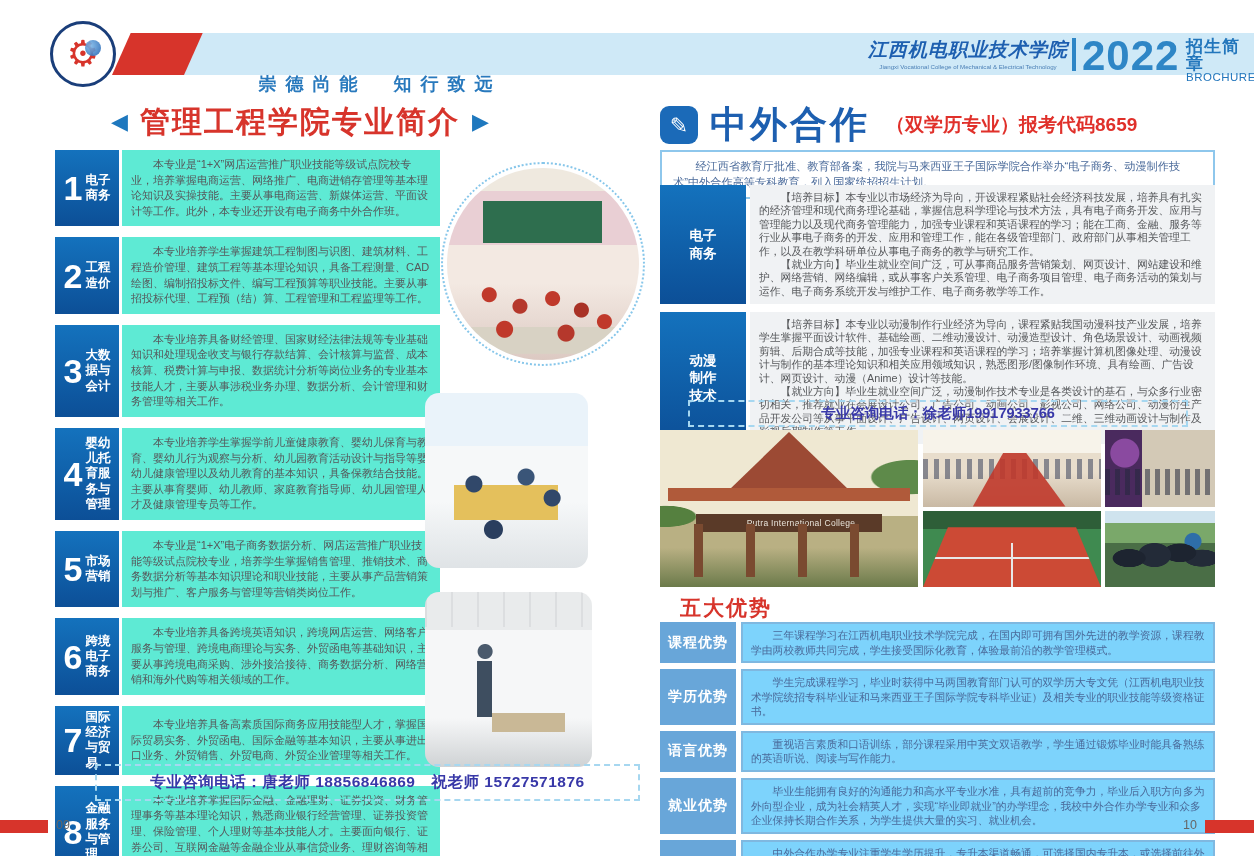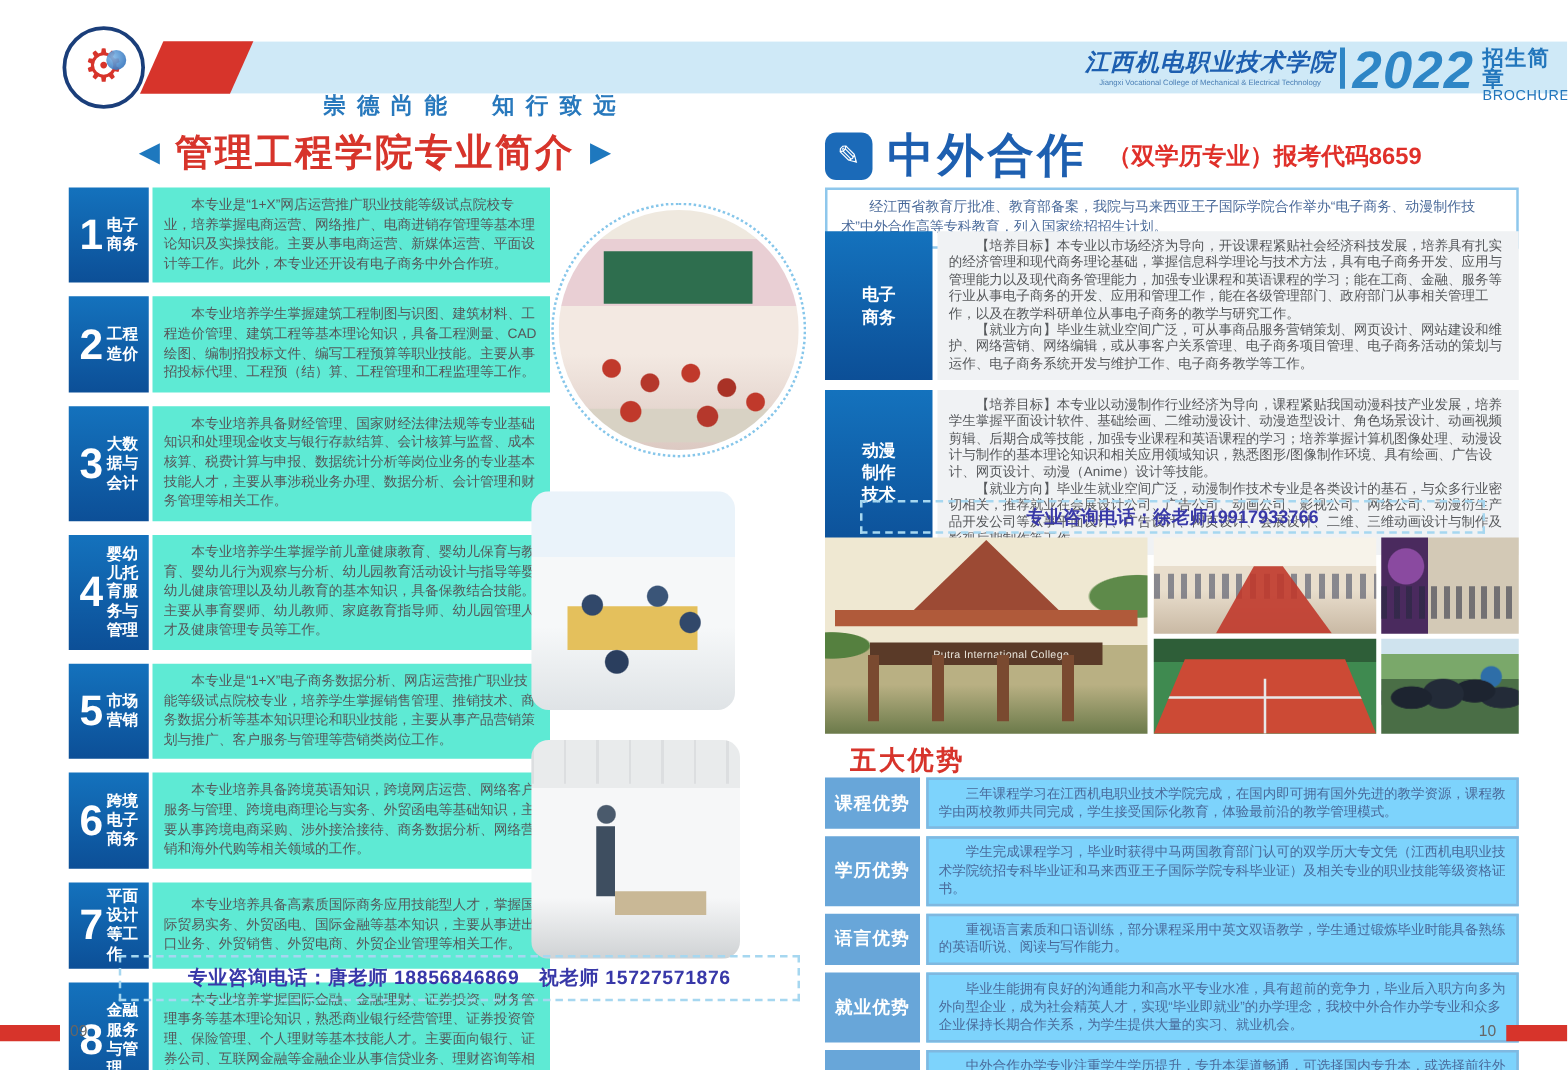--- a/index.html
+++ b/index.html
@@ -17,21 +17,21 @@
           background:radial-gradient(circle at 35% 35%, #7fb8e8, #1d5fb0); opacity:.9; }
   .redslash { position:absolute; left:112px; top:33px; width:72px; height:42px; background:#d7342b;
           transform:skewX(-24deg); transform-origin:bottom left; }
   .slogan { position:absolute; left:230px; top:44px; width:300px; text-align:center;
           color:#2879bd; font-size:18px; font-weight:bold; letter-spacing:9px;margin-top:28px; }
   .college { position:absolute; left:868px; top:37px; width:200px; text-align:center; }
   .college .cn { font-family:"Liberation Serif","DejaVu Serif",serif; font-weight:bold; font-style:italic;
           color:#1d5fb0; font-size:19px; letter-spacing:1px; white-space:nowrap; }
   .college .en { color:#4a7fb5; font-size:6.5px; transform:scale(.95); white-space:nowrap; }
   .hdr-div { position:absolute; left:1072px; top:38px; width:4px; height:33px; background:#2e86c6; }
-  .year { position:absolute; left:1082px; top:32px; color:#2e86c6; font-size:42px; font-weight:bold; letter-spacing:1px;font-style:italic; }
+  .year { position:absolute; left:1082px; top:32px; color:#2e86c6; font-size:42px; font-weight:bold; letter-spacing:1px; }
   .broch { position:absolute; left:1186px; top:38px; color:#2276bc; line-height:1; }
   .broch .cn { font-size:17px; font-weight:bold; letter-spacing:1px; }
   .broch .en { font-size:11.5px; letter-spacing:.5px; }
 
   
   .lp-title { position:absolute; left:55px; top:102px; width:490px; text-align:center; }
   .lp-title .tri { color:#1e78be; font-size:22px; vertical-align:3px; font-family:"DejaVu Sans",sans-serif; }
   .lp-title .txt { color:#d7342b; font-size:30px; font-weight:bold; letter-spacing:2px; margin:0 12px; }
 
   .majors { position:absolute; left:55px; top:150px; width:385px; display:flex; flex-direction:column; gap:11px; }
@@ -235,21 +235,21 @@
         <span class="n">6</span>
         <span class="lbl">跨境电子商务</span>
       </div>
       <div class="mtxt">
           <p>本专业培养具备跨境英语知识，跨境网店运营、网络客户服务与管理、跨境电商理论与实务、外贸函电等基础知识，主要从事跨境电商采购、涉外接洽接待、商务数据分析、网络营销和海外代购等相关领域的工作。</p>
         </div>
     </div>
     <div class="mrow">
       <div class="mnum">
         <span class="n">7</span>
-        <span class="lbl">平面设计等工作</span>
+        <span class="lbl">国际经济与贸易</span>
       </div>
       <div class="mtxt">
           <p>本专业培养具备高素质国际商务应用技能型人才，掌握国际贸易实务、外贸函电、国际金融等基本知识，主要从事进出口业务、外贸销售、外贸电商、外贸企业管理等相关工作。</p>
         </div>
     </div>
     <div class="mrow">
       <div class="mnum">
         <span class="n">8</span>
         <span class="lbl">金融服务与管理</span>
       </div>

